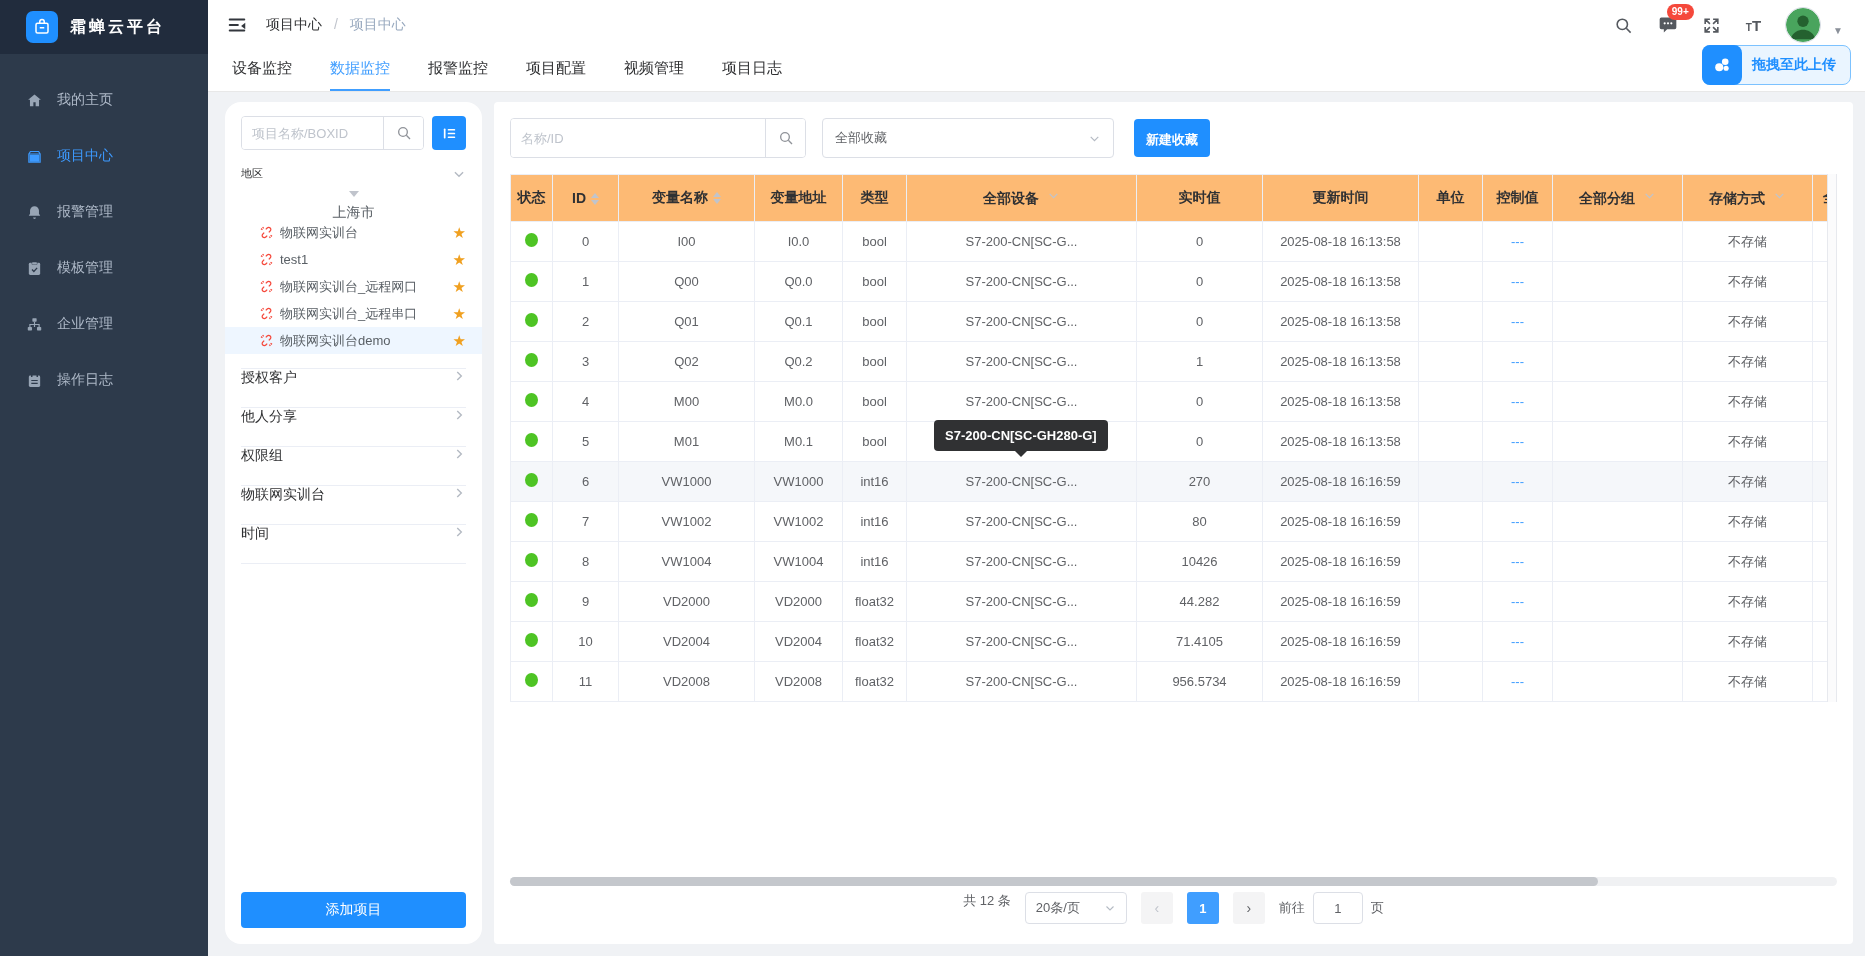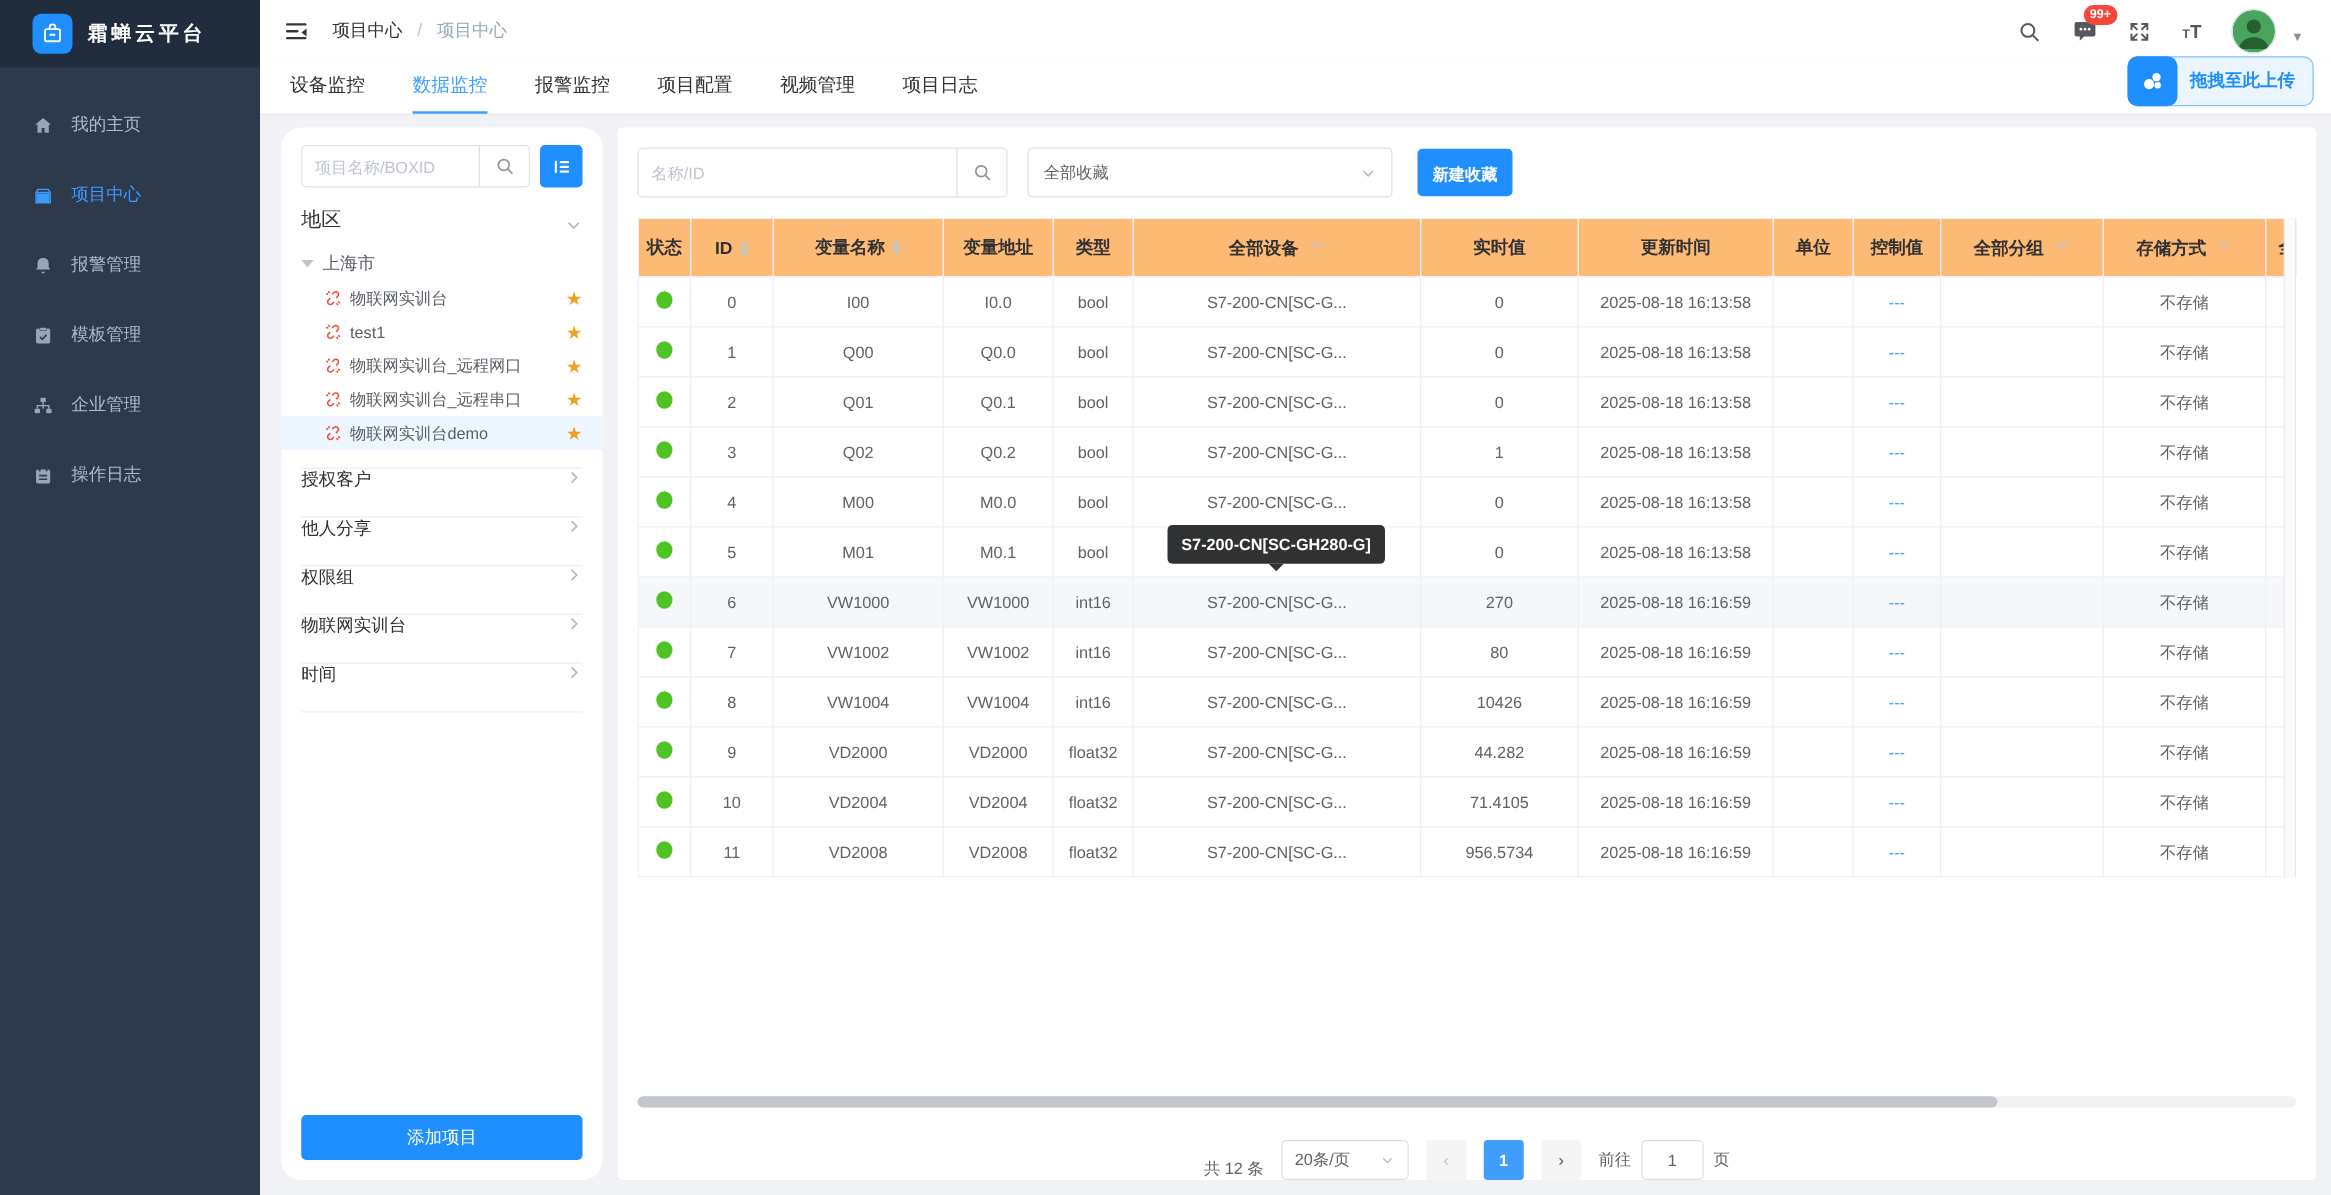--- a/index.html
+++ b/index.html
@@ -44,24 +44,24 @@
   .content { flex:1; background:#f0f2f5; display:flex; gap:12px; padding:10px 12px 12px 17px; min-height:0; }
 
   
   .left-card { width:257px; flex:0 0 257px; background:#fff; border-radius:16px; position:relative; padding:14px 16px 66px 16px; }
   .lsearch-row { display:flex; gap:8px; align-items:center; }
   .input-group { display:flex; flex:1; height:34px; border:1px solid #dcdfe6; border-radius:4px; overflow:hidden; background:#fff; }
   .input-group input { flex:1; border:0; outline:none; padding:0 10px; font-size:13px; color:#606266; min-width:0; font-family:inherit; }
   .input-group input::placeholder { color:#bfc4cc; }
   .ig-append { width:40px; border-left:1px solid #dcdfe6; display:flex; align-items:center; justify-content:center; color:#909399; cursor:pointer; background:#fff; }
   .sq-btn { width:34px; height:34px; background:#1f8fff; border-radius:4px; border:0; display:flex; align-items:center; justify-content:center; cursor:pointer; flex:0 0 34px; }
-  .region-row { margin-top:16px; display:flex; align-items:flex-end; justify-content:space-between; font-size:16px; color:#303133; cursor:pointer; }
+  .region-row { margin-top:16px; display:flex; align-items:flex-end; justify-content:space-between; font-size:11px; color:#303133; cursor:pointer; }
   .chev { color:#b4bac3; display:inline-flex; }
   .tree { margin-top:10px; }
-  .tree-city { display:flex; align-items:center; gap:7px; height:28px; font-size:14px; color:#5a6066; cursor:pointer; }
+  .tree-city { display:flex; align-items:center; gap:7px; height:28px; font-size:14px; color:#5a6066; cursor:pointer;flex-direction:column; }
   .tri-down { width:0; height:0; border-left:5px solid transparent; border-right:5px solid transparent; border-top:6px solid #c0c4cc; }
   .tree-item { display:flex; align-items:center; gap:6px; height:27px; padding-left:18px; font-size:13px; color:#5a6066; cursor:pointer; position:relative; margin:0 -16px; padding-right:16px; }
   .tree-item .ti-pad { padding-left:16px; display:flex; align-items:center; gap:6px; flex:1; min-width:0; }
   .tree-item.selected { background:#eef6ff; }
   .tree-item .star { margin-left:auto; color:#f0a020; font-size:15px; }
   .tdivider { height:1px; background:#ebeef5; margin:14px 0 0 0; }
   .lsection { height:39px; display:flex; justify-content:space-between; font-size:14px; color:#303133; border-bottom:1px solid #ebeef5; cursor:pointer; }
   .add-btn { position:absolute; left:16px; right:16px; bottom:16px; height:36px; background:#1f8fff; color:#fff; border:0; border-radius:4px; font-size:14px; cursor:pointer; font-family:inherit; }
 
   
@@ -87,21 +87,21 @@
   td.ctrl { color:#409eff; cursor:pointer; }
   .vtrack { position:absolute; right:0; top:0; bottom:0; width:10px; background:#fbfbfc; border:1px solid #e7e9ee; border-top:0; border-bottom:0; }
 
   .tooltip { position:absolute; top:246px; left:424px; background:#303133; color:#fff; font-size:13px; font-weight:bold; padding:8px 11px; border-radius:4px; white-space:nowrap; z-index:20; }
   .tooltip::after { content:""; position:absolute; left:50%; bottom:-6px; margin-left:-6px; border-left:6px solid transparent; border-right:6px solid transparent; border-top:6px solid #303133; }
 
   .flex-spacer { flex:1; }
   .hscroll { height:9px; border-radius:5px; background:#f0f1f3; margin-bottom:6px; position:relative; }
   .hscroll .thumb { position:absolute; left:0; top:0; bottom:0; width:82%; border-radius:5px; background:#c4c7cc; cursor:pointer; }
 
-  .pagination { height:52px; display:flex; align-items:flex-end; justify-content:center; gap:14px; font-size:13px; color:#606266; }
+  .pagination { height:52px; display:flex; align-items:flex-start; justify-content:center; gap:14px; font-size:13px; color:#606266; }
   .pg-select { width:102px; height:32px; border:1px solid #dcdfe6; border-radius:4px; display:flex; align-items:center; justify-content:space-between; padding:0 10px; color:#606266; cursor:pointer; }
   .pg-btn { width:32px; height:32px; background:#f4f4f5; border-radius:3px; display:flex; align-items:center; justify-content:center; font-size:14px; cursor:pointer; }
   .pg-btn.prev { color:#c0c4cc; }
   .pg-btn.next { color:#606266; }
   .pg-page { width:32px; height:32px; background:#409eff; color:#fff; border-radius:3px; display:flex; align-items:center; justify-content:center; font-size:13px; font-weight:bold; cursor:pointer; }
   .pg-goto { display:flex; align-items:center; gap:8px; }
   .pg-input { width:50px; height:32px; border:1px solid #dcdfe6; border-radius:4px; text-align:center; font-size:13px; color:#606266; outline:none; font-family:inherit; }
 </style>
 </head>
 <body>

